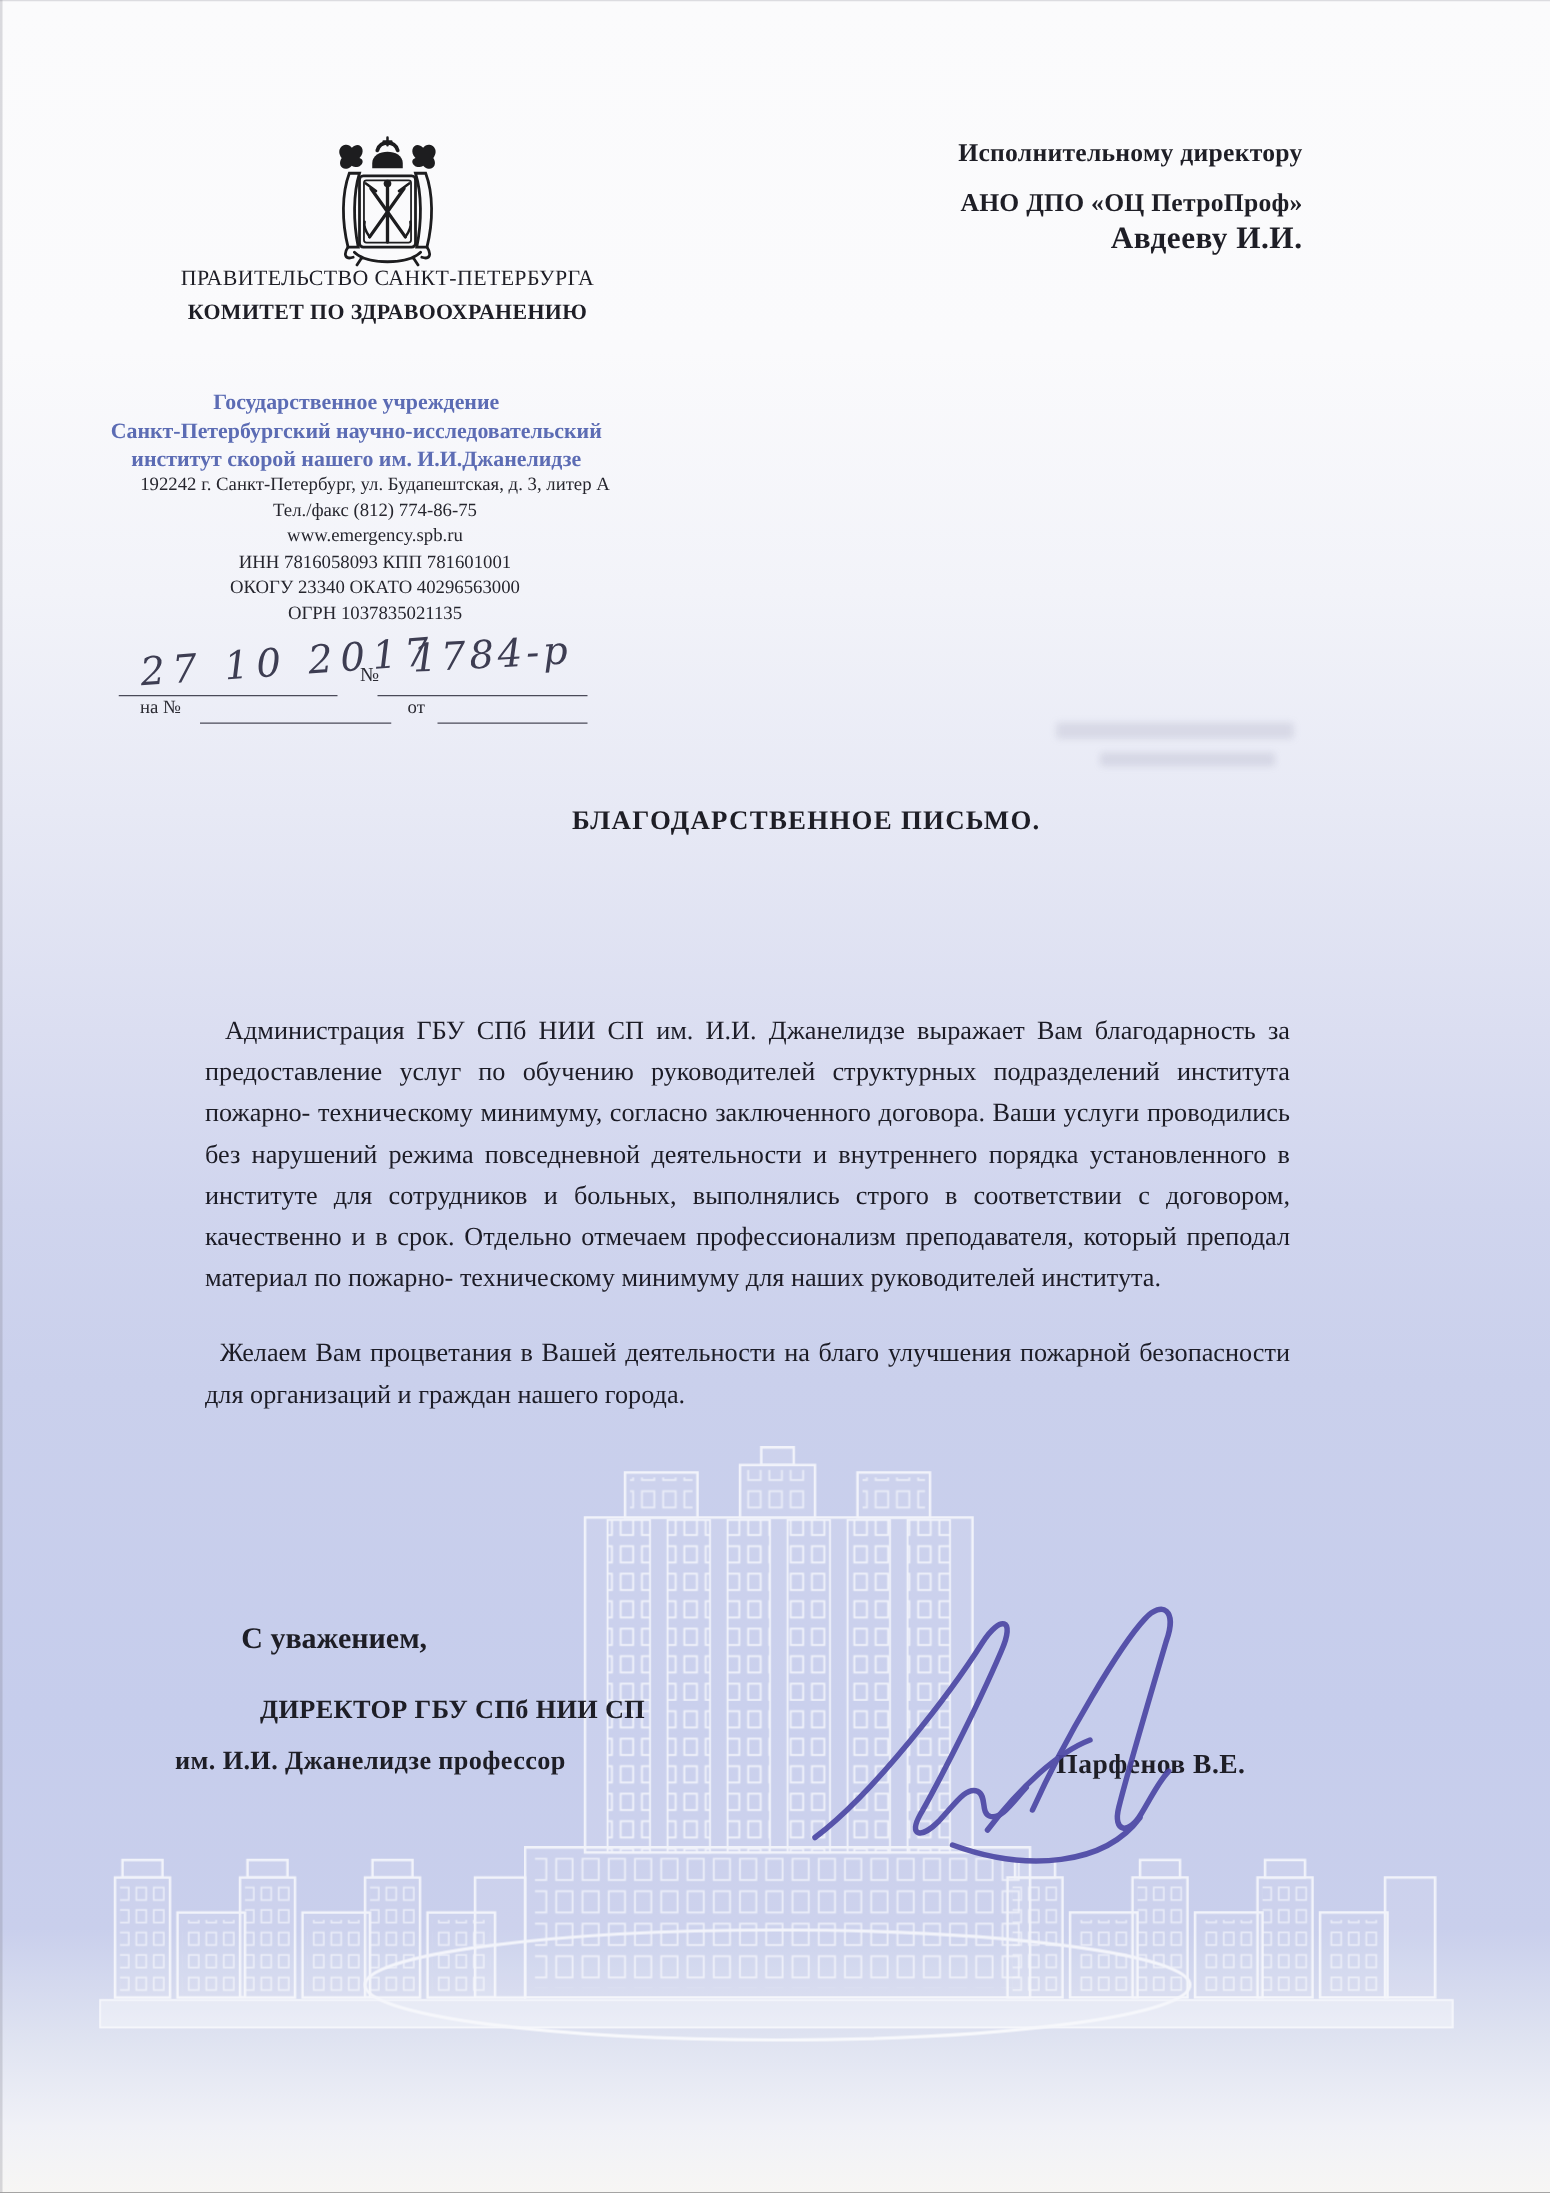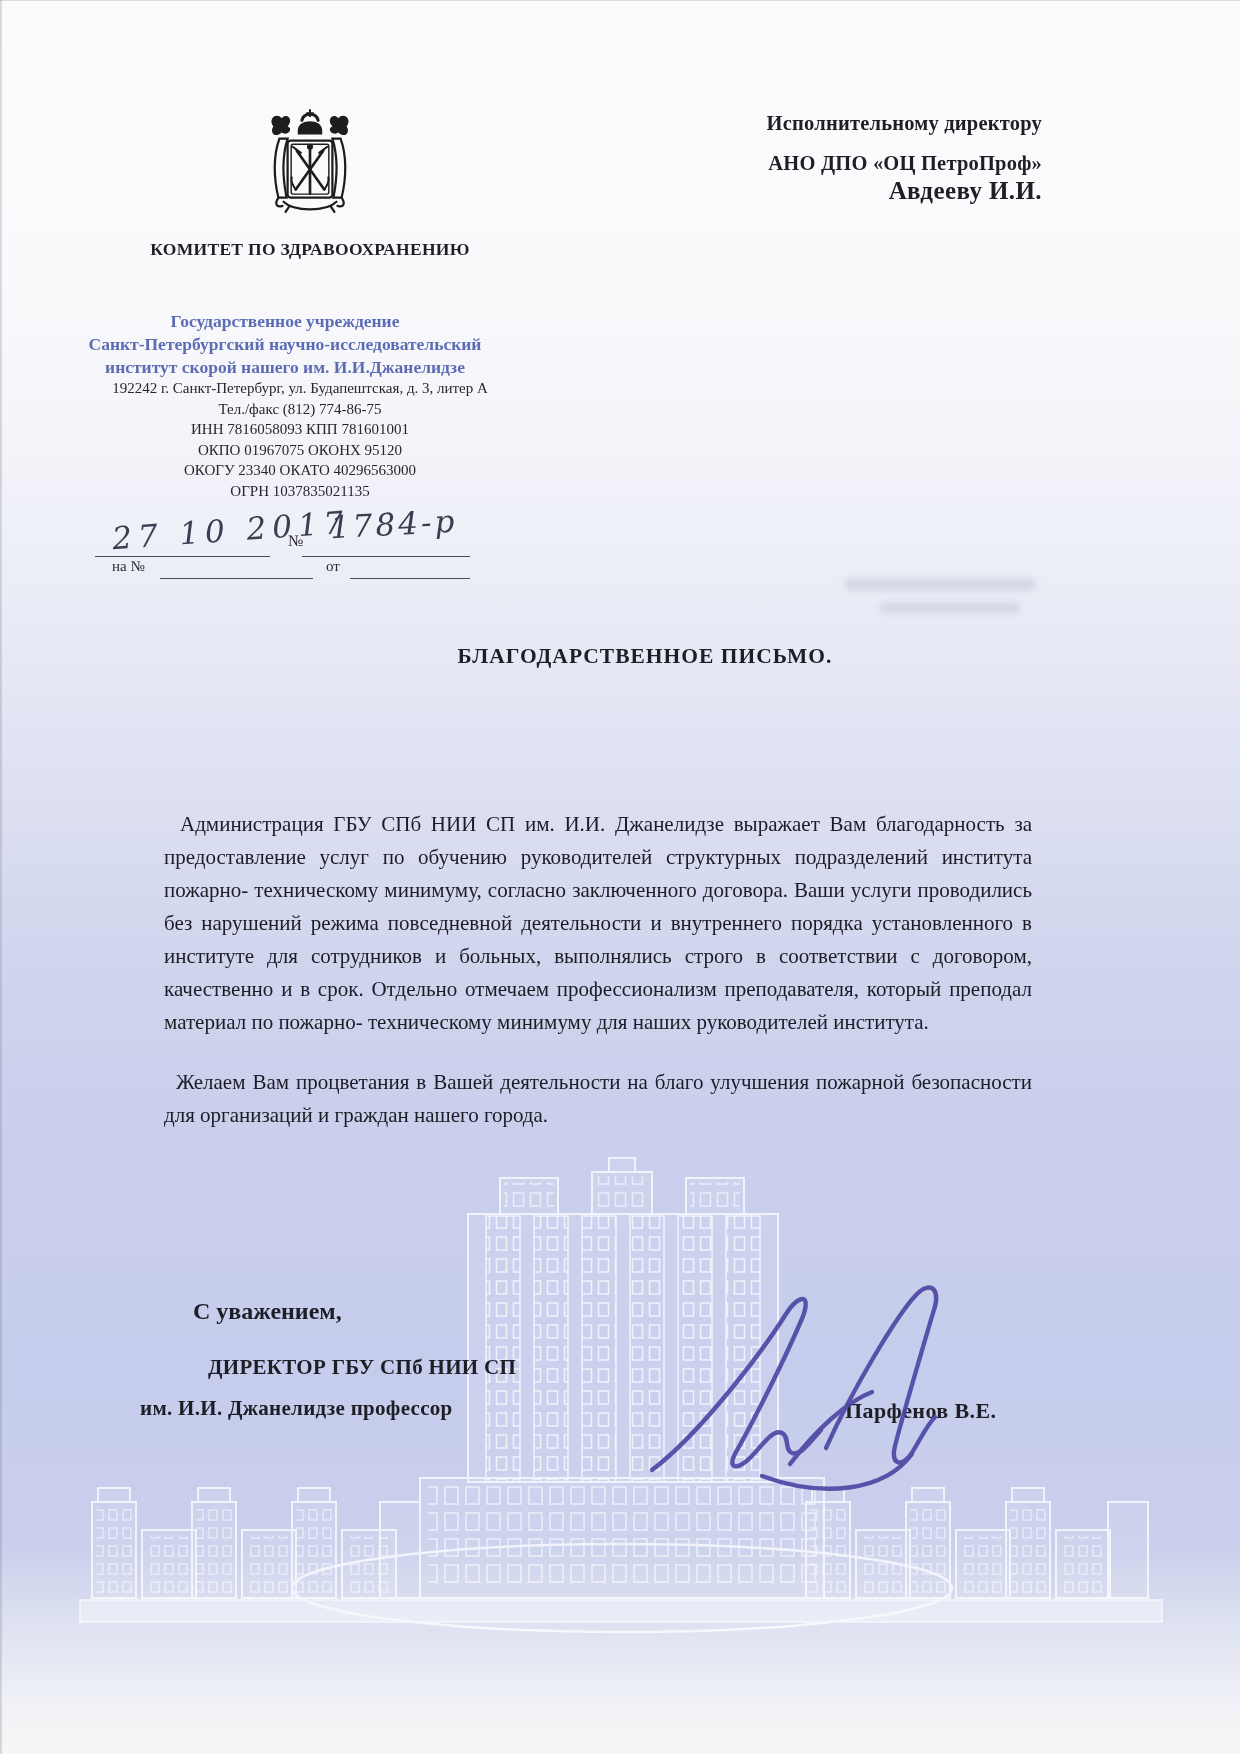--- a/index.html
+++ b/index.html
@@ -146,33 +146,34 @@
       <path d="M33 42 L41 48 M67 42 L59 48" stroke-width="2"></path>
       <path d="M64 84 C67 80 69 76 68 72 M36 84 C33 80 31 76 32 72" stroke-width="2"></path>
 
       <path d="M50 42 L50 88" stroke-width="2.6"></path>
       <circle cx="50" cy="42" r="3" fill="#1d1d1f" stroke="none"></circle>
 
       <path d="M24 96 C34 106 66 106 76 96 M30 100 L26 106 M70 100 L74 106"></path>
     </g>
   </svg>
 
+  <div class="abs ctr gov z2">ПРАВИТЕЛЬСТВО САНКТ-ПЕТЕРБУРГА</div>
   <div class="abs ctr committee z2">КОМИТЕТ ПО ЗДРАВООХРАНЕНИЮ</div>
 
   <div class="abs ctr inst z2">
     <div>Государственное учреждение</div>
     <div>Санкт-Петербургский научно-исследовательский</div>
     <div>институт скорой нашего им. И.И.Джанелидзе</div>
   </div>
 
   <div class="abs ctr addr z2">
     <div>192242 г. Санкт-Петербург, ул. Будапештская, д. 3, литер А</div>
     <div>Тел./факс (812) 774-86-75</div>
+    <div>www.emergency.spb.ru</div>
     <div>ИНН 7816058093 КПП 781601001</div>
-    <div>ОКПО 01967075 ОКОНХ 95120</div>
     <div>ОКОГУ 23340 ОКАТО 40296563000</div>
     <div>ОГРН 1037835021135</div>
   </div>
 
   <div class="abs hw hw-date z2">27 10 2017</div>
   <div class="abs num-sign z2">№</div>
   <div class="abs hw hw-num z2">1784-р</div>
   <div class="abs uline z2" style="left:95px;top:556px;width:175px;"></div>
   <div class="abs uline z2" style="left:302px;top:556px;width:168px;"></div>
 

